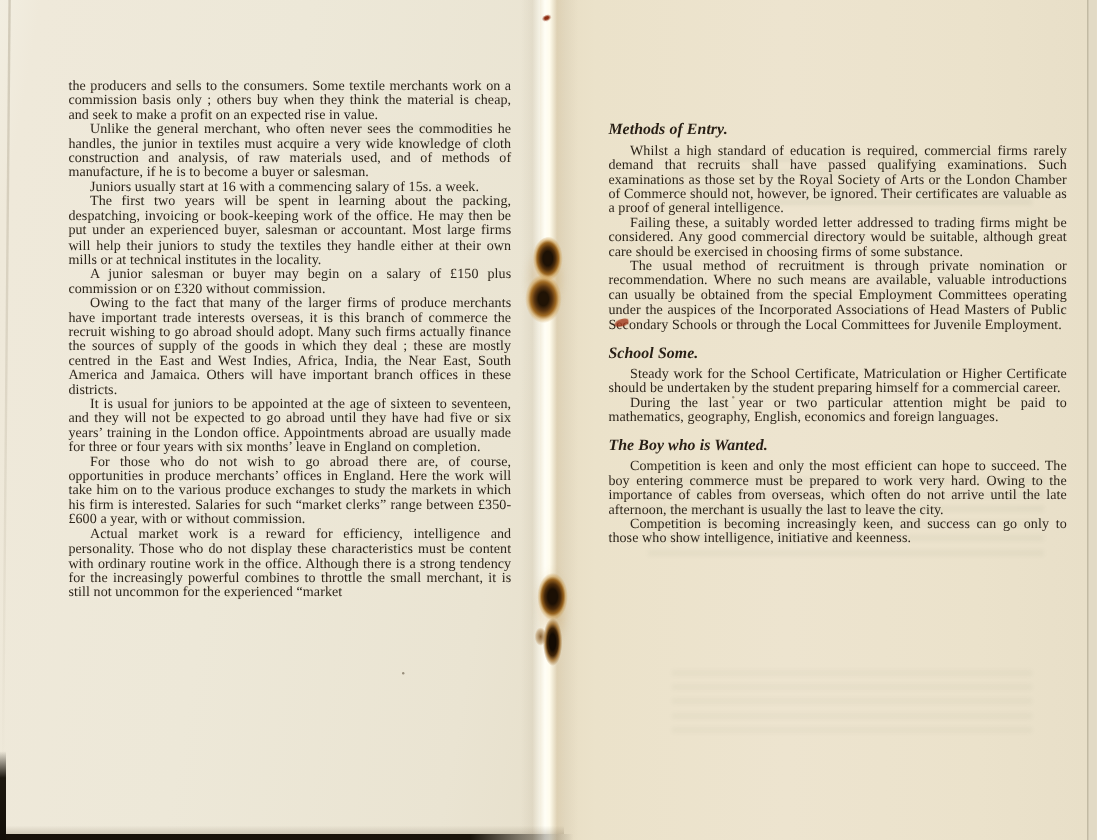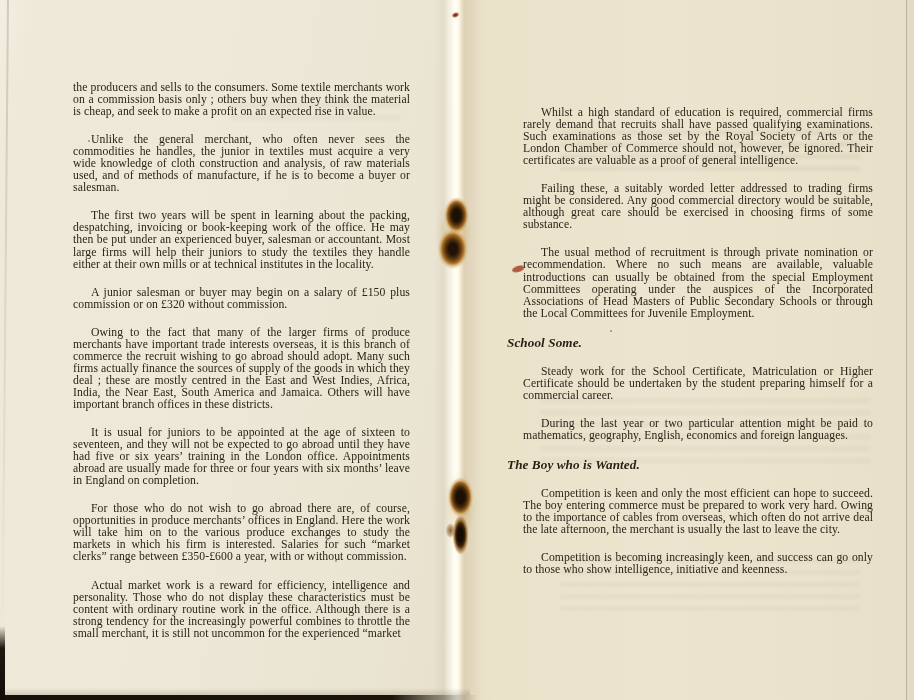--- a/index.html
+++ b/index.html
@@ -80,21 +80,21 @@
   .ghost-1{left:560px;top:127px;width:300px;height:44px;opacity:.07;}
   .ghost-2{left:540px;top:395px;width:330px;height:72px;opacity:.05;}
   .ghost-3{left:560px;top:555px;width:300px;height:62px;opacity:.045;}
   .ghost-4{left:230px;top:100px;width:170px;height:24px;opacity:.05;}
   
   .textcol{
     position:absolute;color:#2c241a;
     font-size:11.7px;line-height:12.05px;
     text-align:justify;letter-spacing:.08px;
   }
-  .textcol p{margin:16px;text-indent:18px;}
+  .textcol p{margin:0;text-indent:18px;}
   .textcol p.noindent{text-indent:0;}
   .left-col{left:57px;top:66px;width:369px;}
   .right-col{left:507px;top:91px;width:382px;}
   .head{
     font-style:italic;font-weight:bold;font-size:13.2px;line-height:14px;
     margin:10px 0 5px 0;text-indent:0;text-align:left;color:#281f15;
   }
 </style>
 </head>
 <body>
@@ -108,37 +108,39 @@
   <div class="gutter"></div>
 
   <div class="ghost ghost-1"></div>
   <div class="ghost ghost-2"></div>
   <div class="ghost ghost-3"></div>
   <div class="ghost ghost-4"></div>
 
   <div class="textcol left-col">
     <p class="noindent">the producers and sells to the consumers. Some textile merchants work on a commission basis only ; others buy when they think the material is cheap, and seek to make a profit on an expected rise in value.</p>
     <p>Unlike the general merchant, who often never sees the commodities he handles, the junior in textiles must acquire a very wide knowledge of cloth construction and analysis, of raw materials used, and of methods of manufacture, if he is to become a buyer or salesman.</p>
+    <p>Juniors usually start at 16 with a commencing salary of 15s. a week.</p>
     <p>The first two years will be spent in learning about the packing, despatching, invoicing or book-keeping work of the office. He may then be put under an experienced buyer, salesman or accountant. Most large firms will help their juniors to study the textiles they handle either at their own mills or at technical institutes in the locality.</p>
     <p>A junior salesman or buyer may begin on a salary of £150 plus commission or on £320 without commission.</p>
     <p>Owing to the fact that many of the larger firms of produce merchants have important trade interests overseas, it is this branch of commerce the recruit wishing to go abroad should adopt. Many such firms actually finance the sources of supply of the goods in which they deal ; these are mostly centred in the East and West Indies, Africa, India, the Near East, South America and Jamaica. Others will have important branch offices in these districts.</p>
     <p>It is usual for juniors to be appointed at the age of sixteen to seventeen, and they will not be expected to go abroad until they have had five or six years’ training in the London office. Appointments abroad are usually made for three or four years with six months’ leave in England on completion.</p>
     <p>For those who do not wish to go abroad there are, of course, opportunities in produce merchants’ offices in England. Here the work will take him on to the various produce exchanges to study the markets in which his firm is interested. Salaries for such “market clerks” range between £350-£600 a year, with or without commission.</p>
     <p>Actual market work is a reward for efficiency, intelligence and personality. Those who do not display these characteristics must be content with ordinary routine work in the office. Although there is a strong tendency for the increasingly powerful combines to throttle the small merchant, it is still not uncommon for the experienced “market</p>
   </div>
 
   <div class="textcol right-col">
+    <h3 class="head">Methods of Entry.</h3>
     <p>Whilst a high standard of education is required, commercial firms rarely demand that recruits shall have passed qualifying examinations. Such examinations as those set by the Royal Society of Arts or the London Chamber of Commerce should not, however, be ignored. Their certificates are valuable as a proof of general intelligence.</p>
     <p>Failing these, a suitably worded letter addressed to trading firms might be considered. Any good commercial directory would be suitable, although great care should be exercised in choosing firms of some substance.</p>
     <p>The usual method of recruitment is through private nomination or recommendation. Where no such means are available, valuable introductions can usually be obtained from the special Employment Committees operating under the auspices of the Incorporated Associations of Head Masters of Public Secondary Schools or through the Local Committees for Juvenile Employment.</p>
     <h3 class="head">School Some.</h3>
     <p>Steady work for the School Certificate, Matriculation or Higher Certificate should be undertaken by the student preparing himself for a commercial career.</p>
     <p>During the last year or two particular attention might be paid to mathematics, geography, English, economics and foreign languages.</p>
     <h3 class="head">The Boy who is Wanted.</h3>
-    <p>Competition is keen and only the most efficient can hope to succeed. The boy entering commerce must be prepared to work very hard. Owing to the importance of cables from overseas, which often do not arrive deal the late afternoon, the merchant is usually the last to leave the city.</p>
+    <p>Competition is keen and only the most efficient can hope to succeed. The boy entering commerce must be prepared to work very hard. Owing to the importance of cables from overseas, which often do not arrive until the late afternoon, the merchant is usually the last to leave the city.</p>
     <p>Competition is becoming increasingly keen, and success can go only to those who show intelligence, initiative and keenness.</p>
   </div>
 
   <div class="stain-halo halo-a"></div>
   <div class="stain stain-a1"></div>
   <div class="stain stain-a2"></div>
   <div class="stain-halo halo-b"></div>
   <div class="stain stain-b1"></div>
   <div class="stain stain-b2"></div>
   <div class="stain stain-b3"></div>

